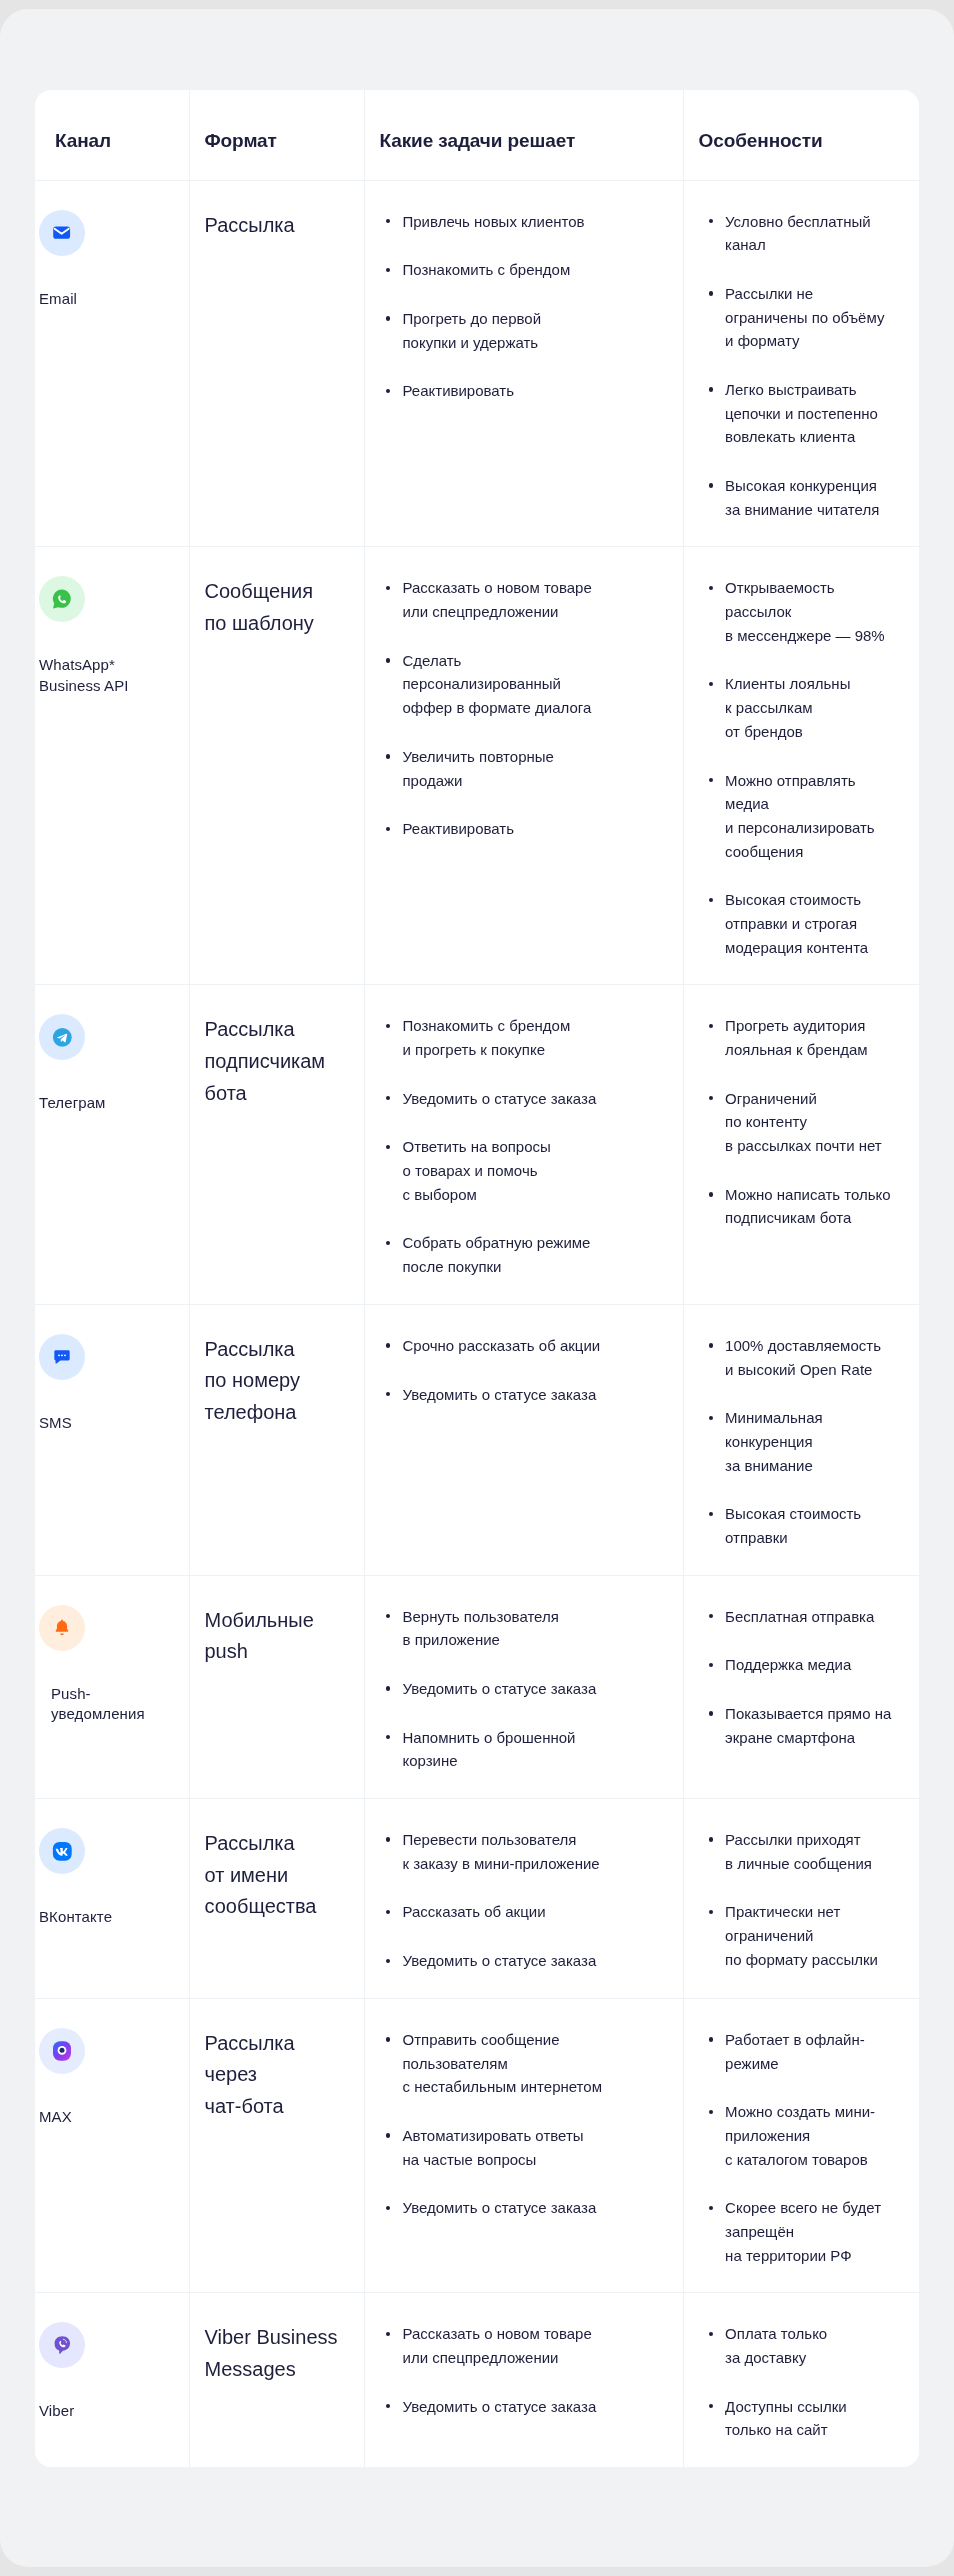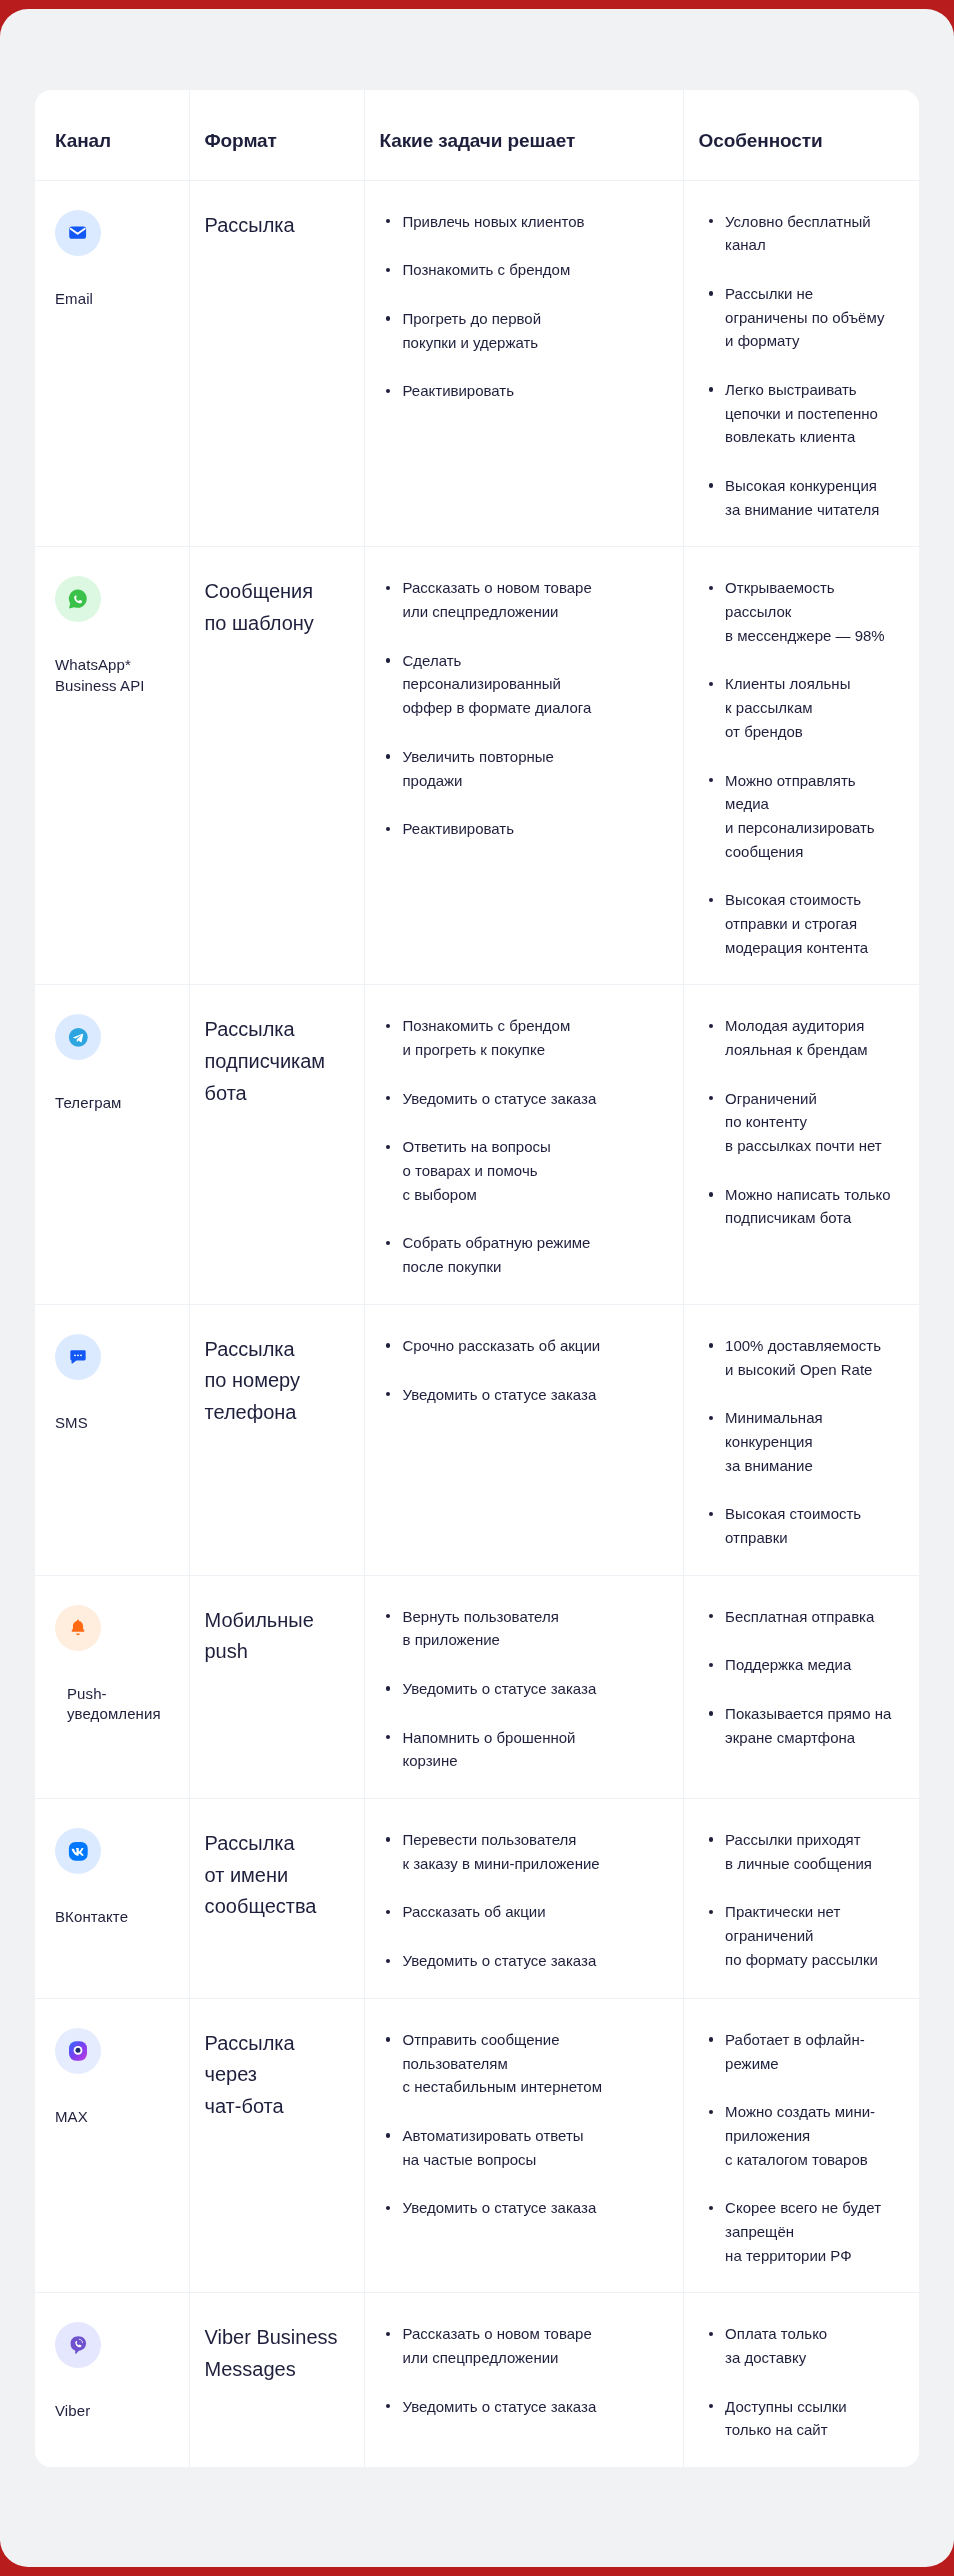--- a/index.html
+++ b/index.html
@@ -8,21 +8,21 @@
   html, body {
     width: 954px;
     background: #ffffff;
     font-family: "Liberation Sans", "DejaVu Sans", sans-serif;
   }
 
   .page {
     position: relative;
     width: 954px;
     min-height: 2576px;
-    background: #b91c1c;
+    background: #e5e5e5;
     overflow: hidden;
   }
 
   
   .backdrop {
     position: absolute;
     left: 0;
     top: 8.8px;
     width: 954px;
     height: 2558px;
@@ -72,21 +72,21 @@
     vertical-align: top;
     border-right: 1.3px solid #eef1f6;
     border-bottom: 1.3px solid #eef1f6;
     background: #ffffff;
     padding: 29px 15px 25px 15px;
   }
   tbody td:last-child { border-right: none; }
   tbody tr:last-child td { border-bottom: none; }
 
   
-  td.channel-cell { padding-left: 20px; }
+  td.channel-cell { padding-left: 4px; }
 
   .icon-badge {
     width: 46px;
     height: 46px;
     border-radius: 50%;
     display: flex;
     align-items: center;
     justify-content: center;
     margin-bottom: 33px;
   }
@@ -276,21 +276,21 @@
                 <li>Уведомить о статусе заказа</li>
                 <li>Ответить на вопросы
 о товарах и помочь
 с выбором</li>
                 <li>Собрать обратную режиме
 после покупки</li>
               </ul>
             </td>
             <td class="features-cell">
               <ul class="bullets">
-                <li>Молодая аудитория
+                <li>Прогреть аудитория
 лояльная к брендам</li>
                 <li>Ограничений
 по контенту
 в рассылках почти нет</li>
                 <li>Можно написать только
 подписчикам бота</li>
               </ul>
             </td>
           </tr>
           <tr>

